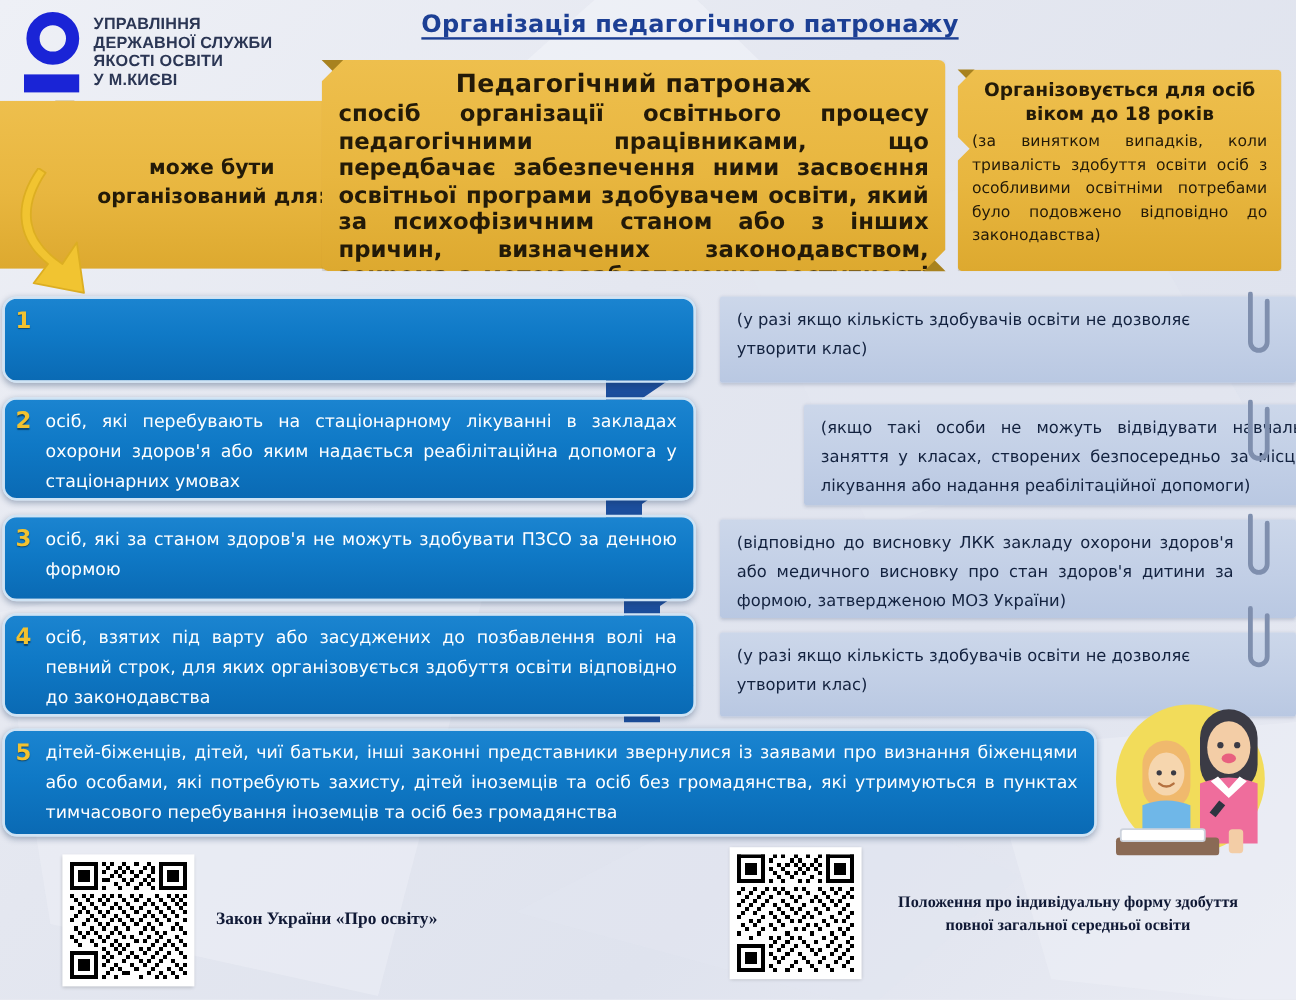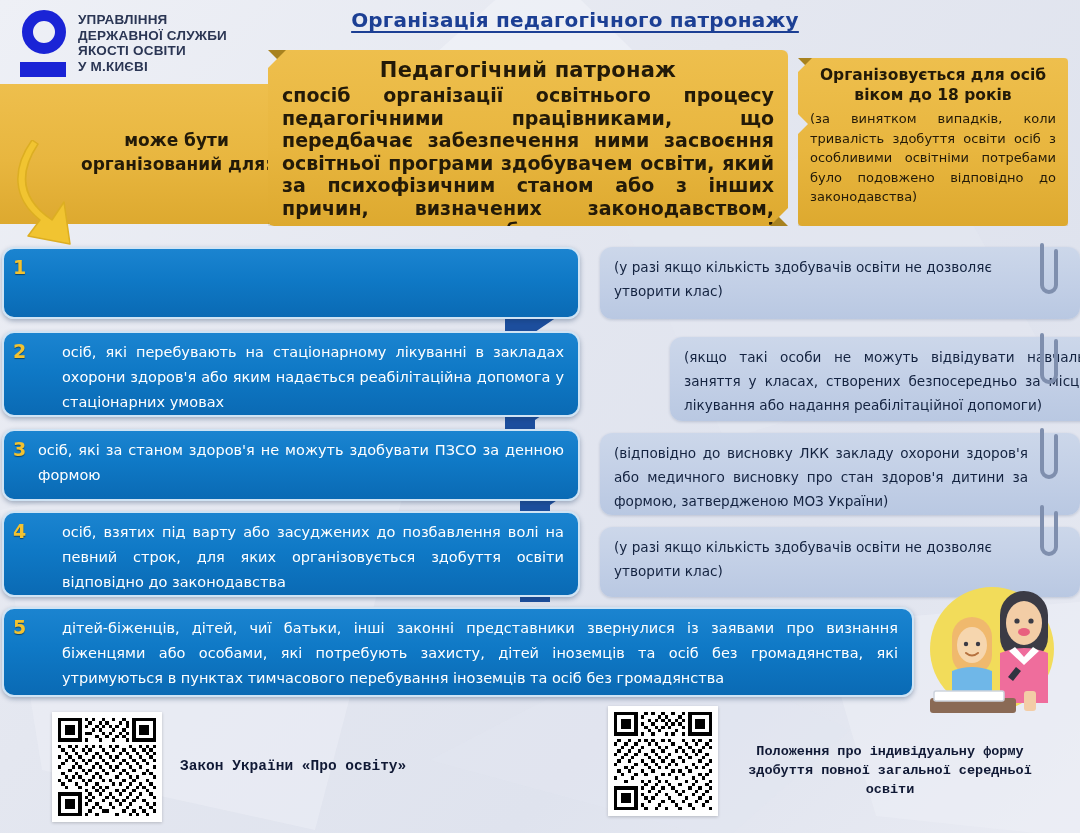--- a/index.html
+++ b/index.html
@@ -90,41 +90,41 @@
   }
   .brow .num{
     position:absolute;left:9px;top:7px;font-size:19px;font-weight:bold;
     color:#f2c230;text-shadow:0 1px 1px rgba(0,0,0,.45);
     font-family:"DejaVu Sans",sans-serif;
   }
   .brow .txt{
     padding:7px 14px 6px 34px;font-size:14.5px;line-height:25px;
     text-align:justify;text-align-last:left;
   }
-  .brow.just .txt{text-align:justify;margin-left:24px;}
+  .brow.just .txt{text-align:justify;}
   
   .note{
     position:absolute;box-sizing:border-box;
     background:linear-gradient(180deg,#ccd7ea 0%,#c2cfe6 55%,#b9c8e2 100%);
-    color:#13223f;border-radius:12px;
+    color:#13223f;border-radius:2px;
     box-shadow:0 1px 3px rgba(40,60,100,.2);
   }
   .note .ntxt{padding:8px 52px 6px 14px;font-size:13.6px;line-height:24px;text-align:justify;}
   .note.last .ntxt{text-align:left;}
   .note.first .ntxt{text-align:left;}
 
   .clip{position:absolute;width:34px;height:62px;}
 
   .arrow-blue{position:absolute;width:58px;height:62px;}
 
   
   .qr{position:absolute;background:#ffffff;padding:6px;box-sizing:border-box;
       box-shadow:0 1px 3px rgba(0,0,0,.2);}
   .qr svg{display:block;}
-  .cap{position:absolute;font-family:Liberation Mono, monospace;font-weight:bold;
+  .cap{position:absolute;font-family:Liberation Serif, serif;font-weight:bold;
        color:#101935;}
   #cap-left{left:180px;top:758px;width:300px;font-size:14.5px;}
   #cap-right{left:740px;top:742px;width:300px;font-size:13.5px;line-height:19px;text-align:center;}
 
   #illustration{position:absolute;left:916px;top:585px;width:152px;height:128px;}
 </style>
 </head>
 <body>
 
 <div id="stage">

